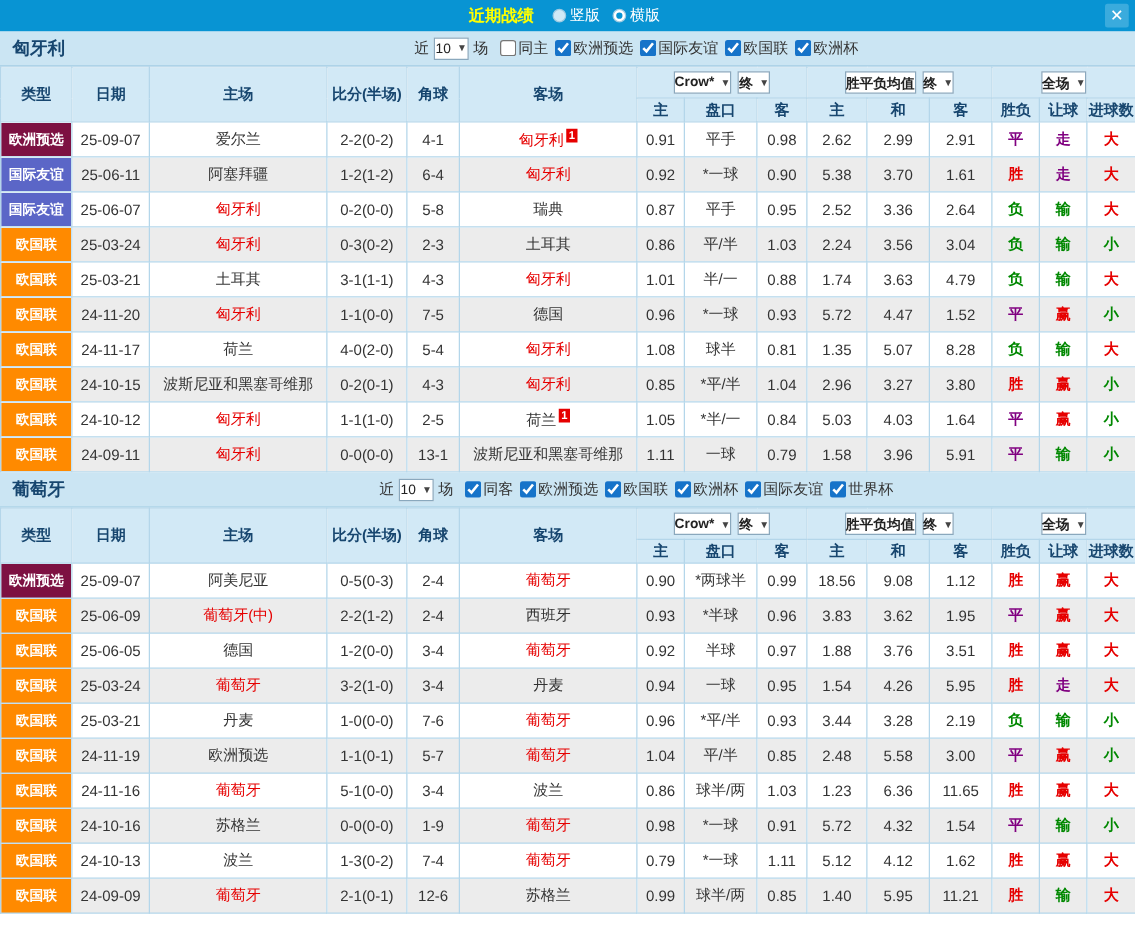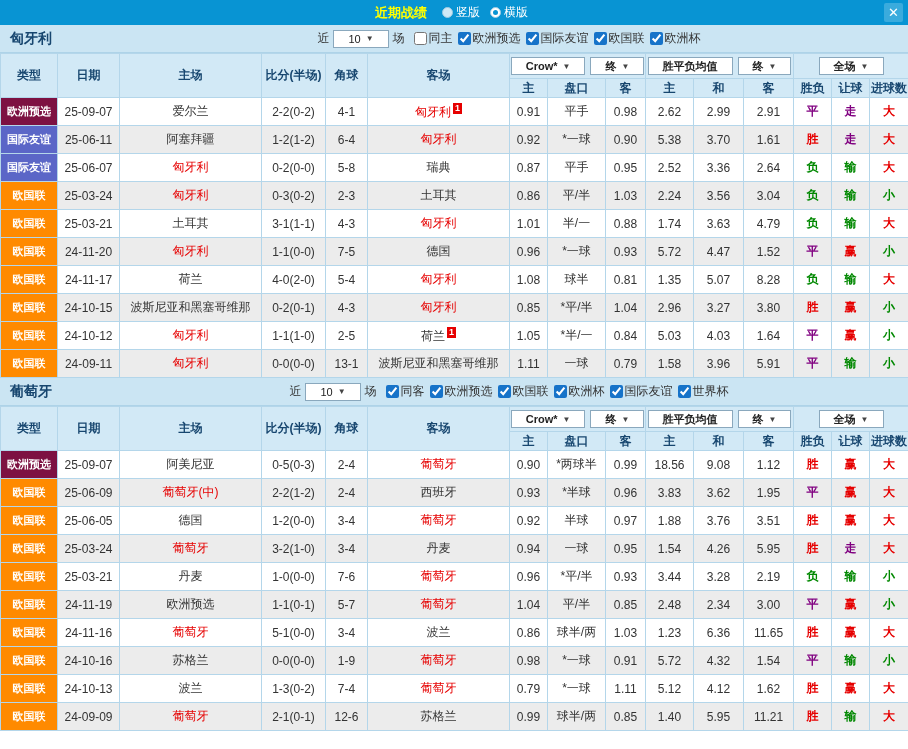--- a/index.html
+++ b/index.html
@@ -18,21 +18,21 @@
   
   .filterbar { height:28px; background:#cbe5f3; border-bottom:1px solid #aed3e8; display:flex; align-items:center; font-size:12px; color:#333; }
   .team-name { width:110px; padding-left:10px; font-weight:bold; color:#17466f; font-size:14px; flex:none; }
   .filter-controls { flex:1; display:flex; align-items:center; justify-content:center; }
   .filter-controls > * { margin:0 2px; }
   .cb-group { display:inline-flex; align-items:center; }
   .cb { display:inline-flex; align-items:center; margin-left:5px; cursor:pointer; color:#333; }
   .cb input { width:13px; height:13px; margin:0 2px 0 0; accent-color:#1673c9; }
 
   
-  .selectbox { display:inline-flex; align-items:center; background:#fff; border:1px solid #8aa8bd; padding:1px 14px; font-size:11px; color:#222; height:18px; cursor:pointer; white-space:nowrap; }
+  .selectbox { display:inline-flex; align-items:center; background:#fff; border:1px solid #8aa8bd; padding:1px 0; font-size:11px; color:#222; height:18px; cursor:pointer; white-space:nowrap; }
   .selectbox .arrow { font-size:8px; color:#444; margin-left:5px; }
 
   
   table.results-table { width:908px; border-collapse:collapse; table-layout:fixed; font-size:12px; }
   .results-table th, .results-table td { border:1px solid #b4d6ea; text-align:center; white-space:nowrap; overflow:hidden; }
   .results-table thead th { background:#d2e9f6; color:#17466f; font-weight:bold; }
   .results-table thead tr.hdr-top th { height:25px; }
   .results-table thead tr.hdr-bot th { height:19px; font-size:12px; }
   .ctrl-cell { vertical-align:middle; }
   .ctrl-inner { display:flex; align-items:center; justify-content:center; gap:5px; }
@@ -571,21 +571,21 @@
     <td class="c-type" style="background: rgb(255, 138, 0);">欧国联</td>
     <td class="c-date">24-11-19</td>
     <td class="c-team home">欧洲预选</td>
     <td class="c-score">1-1(0-1)</td>
     <td class="c-corner">5-7</td>
     <td class="c-team away hot">葡萄牙</td>
     <td class="c-odds">1.04</td>
     <td class="c-hcp">平/半</td>
     <td class="c-odds">0.85</td>
     <td class="c-odds">2.48</td>
-    <td class="c-odds">2.34</td>
+    <td class="c-odds">5.58</td>
     <td class="c-odds">3.00</td>
     <td class="c-res" style="color: rgb(128, 0, 128);">平</td>
     <td class="c-res" style="color: rgb(230, 0, 0);">赢</td>
     <td class="c-res" style="color: rgb(0, 136, 0);">小</td>
   </tr>
 
   <tr>
     <td class="c-type" style="background: rgb(255, 138, 0);">欧国联</td>
     <td class="c-date">24-11-16</td>
     <td class="c-team home hot">葡萄牙</td>

